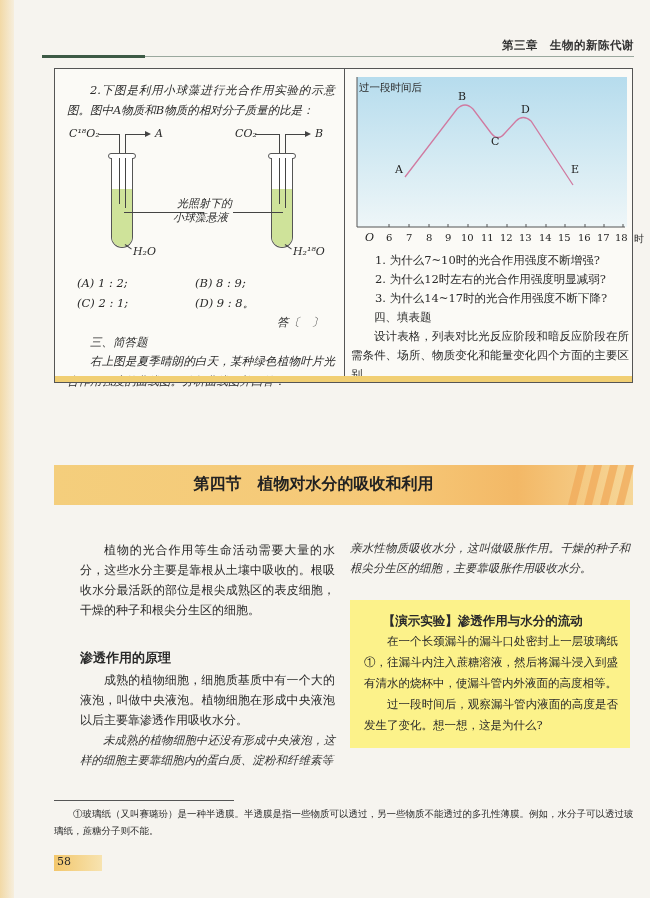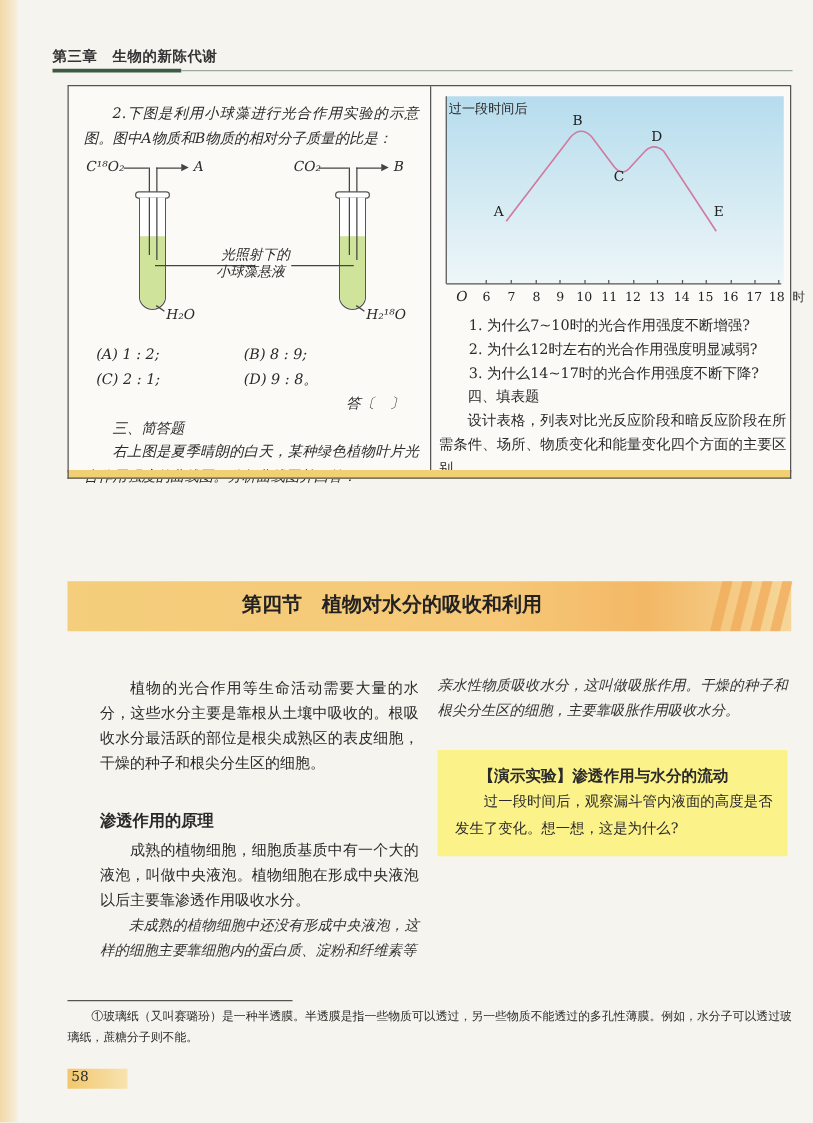--- a/index.html
+++ b/index.html
@@ -9,21 +9,21 @@
     font-family: "DejaVu Serif", "Liberation Serif", serif;
     color: #2a2a2a;
     position: relative;
     overflow: hidden;
   }
   .left-strip {
     position: absolute; left: 0; top: 0; width: 14px; height: 898px;
     background: linear-gradient(to right, #f2d9a6, #f6eedd);
   }
   .chapter-header {
-    position: absolute; left: 42px; top: 38px; width: 592px; height: 24px;
+    position: absolute; left: 42px; top: 38px; width: 592px; height: 24px; text-align: right;
   }
   .chapter-title {
     font-size: 11.5px; font-weight: bold; color: #333; letter-spacing: 0.5px;
   }
   .chapter-rule-dark {
     position: absolute; left: 0; top: 17px; width: 103px; height: 3px; background: #3d5a45;
   }
   .chapter-rule-light {
     position: absolute; left: 103px; top: 18px; width: 489px; height: 1px; background: #9aa89e;
   }
@@ -232,20 +232,21 @@
   <p class="indent">植物的光合作用等生命活动需要大量的水分，这些水分主要是靠根从土壤中吸收的。根吸收水分最活跃的部位是根尖成熟区的表皮细胞，干燥的种子和根尖分生区的细胞。</p>
   <p class="subheading">渗透作用的原理</p>
   <p class="indent">成熟的植物细胞，细胞质基质中有一个大的液泡，叫做中央液泡。植物细胞在形成中央液泡以后主要靠渗透作用吸收水分。</p>
   <p class="indent italic-text">未成熟的植物细胞中还没有形成中央液泡，这样的细胞主要靠细胞内的蛋白质、淀粉和纤维素等</p>
 </div>
 
 <div class="col-right">
   <p class="italic-text">亲水性物质吸收水分，这叫做吸胀作用。干燥的种子和根尖分生区的细胞，主要靠吸胀作用吸收水分。</p>
   <div class="demo-box">
     <p class="demo-title">【演示实验】渗透作用与水分的流动</p>
+    <p class="indent">在一个长颈漏斗的漏斗口处密封上一层玻璃纸①，往漏斗内注入蔗糖溶液，然后将漏斗浸入到盛有清水的烧杯中，使漏斗管内外液面的高度相等。</p>
     <p class="indent">过一段时间后，观察漏斗管内液面的高度是否发生了变化。想一想，这是为什么?</p>
   </div>
 </div>
 
 <div class="footnote-rule"></div>
 <p class="footnote indent">①玻璃纸（又叫赛璐玢）是一种半透膜。半透膜是指一些物质可以透过，另一些物质不能透过的多孔性薄膜。例如，水分子可以透过玻璃纸，蔗糖分子则不能。</p>
 
 <div class="page-number">58</div>
 
 </body></html>

